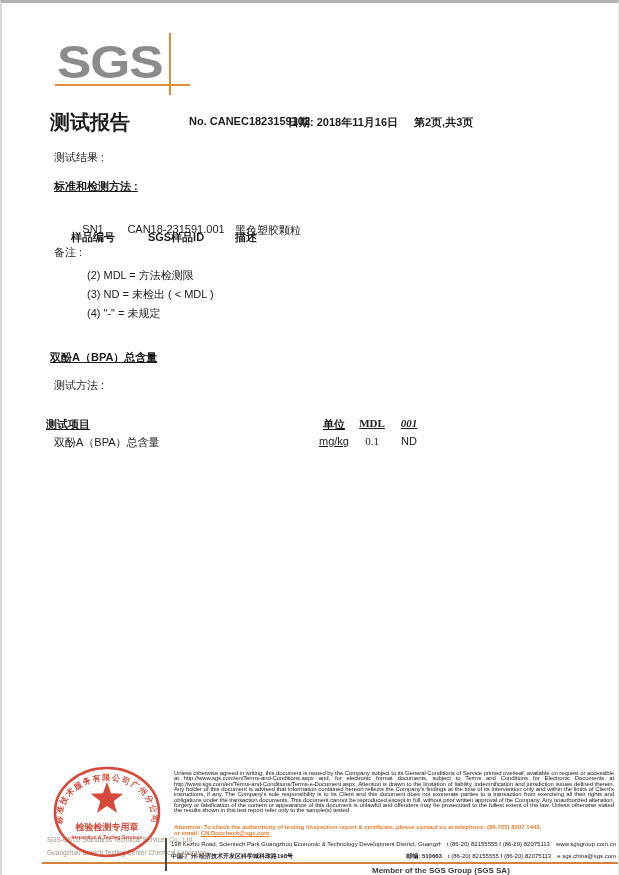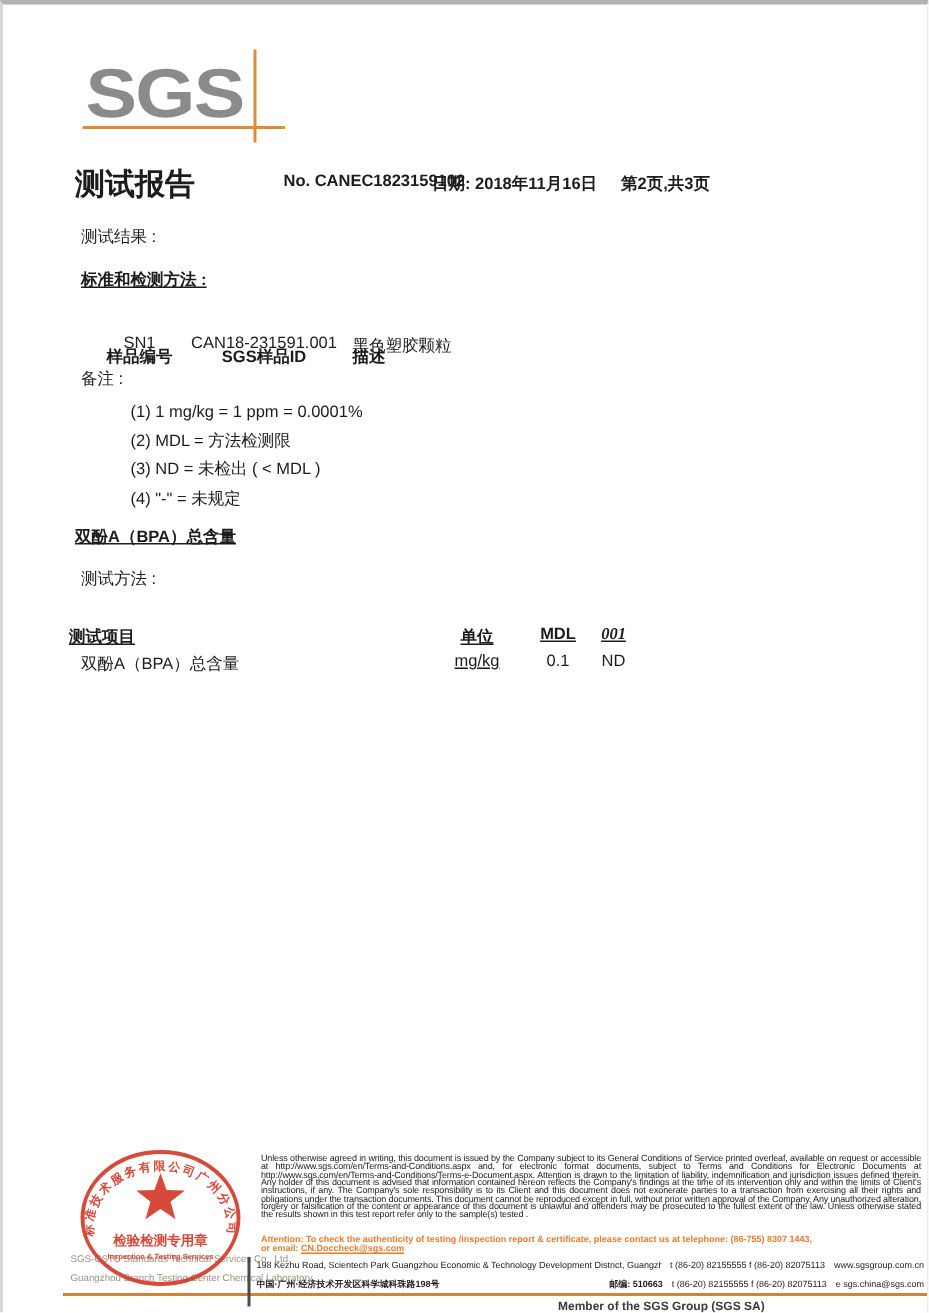--- a/index.html
+++ b/index.html
@@ -42,22 +42,22 @@
   .remarks-list { left:85px; top:263px; line-height:19.2px; }
 
   .bpa-heading { left:48px; top:347px; }
   .method-label { left:52px; top:375px; }
   .method-text { left:122px; top:375px; width:444px; line-height:17.5px; text-align:justify; text-align-last:left; }
 
   .rt-h { top:414px; font-weight:700; }
   .rt-r { top:432px; }
   .col-item-h { left:44px; }
   .col-item { left:52px; }
-  .col-unit { left:316px;text-decoration:underline; }
-  .col-mdl { left:370px; }
+  .col-unit { left:332px;text-decoration:underline; }
+  .col-mdl { left:370px;font-family:Liberation Serif, serif; }
   .col-001 { left:407px; font-style:italic;font-family:Liberation Serif, serif; }
   .col-001v { left:407px;text-align:right; }
 
   
   .stamp { left:49px; top:761px; z-index:3; opacity:0.92; }
   .company-l1 { left:45px; top:833px; font-size:6.5px; color:#a09180; z-index:1; white-space:nowrap; }
   .company-l2 { left:45px; top:846px; font-size:6.5px; color:#a09180; z-index:1; white-space:nowrap; }
 
   .disclaimer { left:172px; top:768px; width:440px; font-size:6px; line-height:5.35px;
                 text-align:justify; color:#1c1c1c; letter-spacing:-0.1px; }
@@ -94,21 +94,20 @@
 
   <div class="abs t11 st-h col-sampleno ctr">样品编号</div>
   <div class="abs t11 st-h col-sgsid ctr">SGS样品ID</div>
   <div class="abs t11 st-h col-desc">描述</div>
   <div class="abs t11 st-r col-sampleno ctr">SN1</div>
   <div class="abs t11 st-r col-sgsid ctr">CAN18-231591.001</div>
   <div class="abs t11 st-r col-desc">黑色塑胶颗粒</div>
 
   <div class="abs t11 remarks-label">备注 :</div>
   <div class="abs t11 remarks-list">
-    <div>(1) 1 mg/kg = 1 ppm = 0.0001%</div>
     <div>(2) MDL = 方法检测限</div>
     <div>(3) ND = 未检出 ( &lt; MDL )</div>
     <div>(4) "-" = 未规定</div>
   </div>
 
   <div class="abs t11 bold u bpa-heading">双酚A（BPA）总含量</div>
   <div class="abs t11 method-label">测试方法 :</div>
 
   <div class="abs t11 rt-h col-item-h u">测试项目</div>
   <div class="abs t11 rt-h col-unit ctr u">单位</div>

